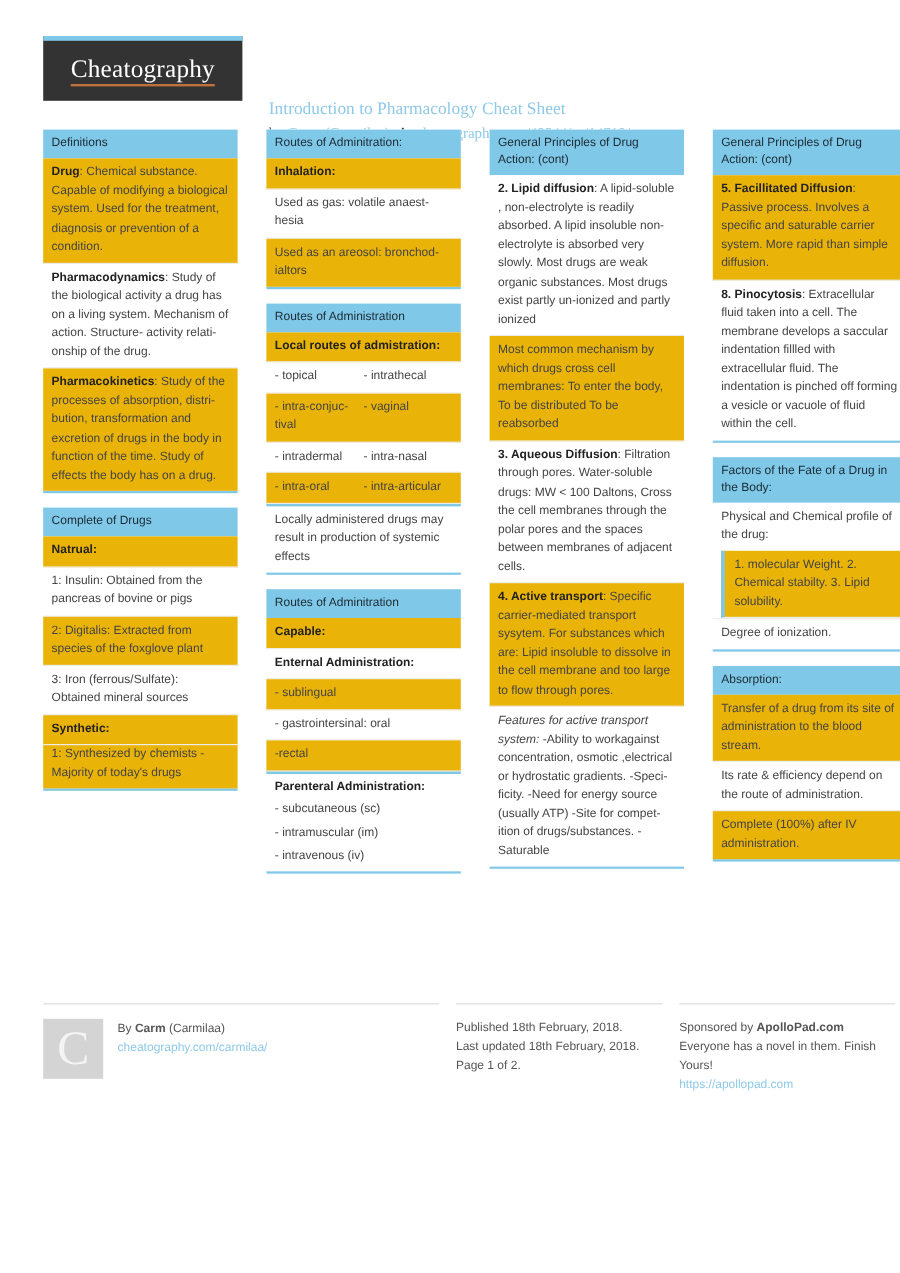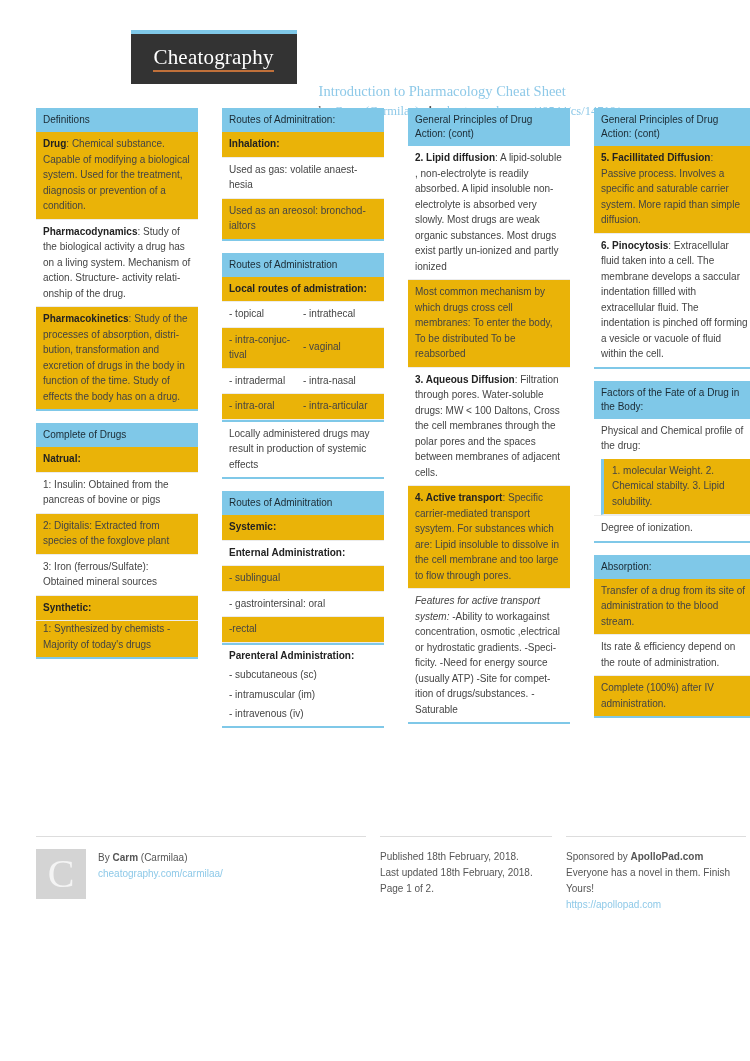--- a/index.html
+++ b/index.html
@@ -22,21 +22,20 @@
     position: relative;
   }
 
   
   .header {
     display: flex;
     align-items: flex-start;
     padding-top: 30px;
     height: 76px;
     box-sizing: border-box;
-    justify-content: center;
   }
   .logo-box {
     width: 166px;
     height: 54px;
     background: #333333;
     border-top: 4px solid #7fc8e8;
     box-sizing: border-box;
     display: flex;
     align-items: center;
     justify-content: center;
@@ -111,21 +110,20 @@
   .row i { font-style: italic; }
   .row.strong { color: #222222; font-weight: bold; }
   .row.nested {
     border-left: 3px solid #7fc8e8;
     margin: 0 0 0 7px;
     padding-left: 8px;
   }
   .row.tight { line-height: 15.5px; padding-top:3px; padding-bottom:4px;}
   .two-col {
     display: flex;
-    align-items: center;
   }
   .two-col .c1 { width: 50%; padding-right: 4px; box-sizing: border-box; }
   .two-col .c2 { width: 50%; }
 
   
   .footer {
     position: absolute;
     left: 36px;
     right: 36px;
     top: 836px;
@@ -223,21 +221,21 @@
         </div>
         <div class="row alt two-col">
           <span class="c1">- intra-oral</span>
           <span class="c2">- intra-art­icular</span>
         </div>
         <div class="row plain" style="border-top:2px solid #7fc8e8">Locally administered drugs may result in production of systemic effects</div>
       </div>
 
       <div class="card">
         <div class="card-title">Routes of Adminitration</div>
-        <div class="row alt strong">Systemic:</div>
+        <div class="row alt strong">Capable:</div>
         <div class="row plain strong">Enternal Administration:</div>
         <div class="row alt">- sublingual</div>
         <div class="row plain">- gastrointersinal: oral</div>
         <div class="row alt">-rectal</div>
         <div class="row plain strong tight" style="border-top:2px solid #7fc8e8;border-bottom:none">Parenteral Administration:</div>
         <div class="row plain tight" style="border-bottom:none;padding-top:0">- subcutaneous (sc)</div>
         <div class="row plain tight" style="border-bottom:none;padding-top:0">- intramuscular (im)</div>
         <div class="row plain tight" style="border-bottom:none;padding-top:0">- intravenous (iv)</div>
       </div>
 
@@ -251,21 +249,21 @@
         <div class="row plain"><b>3. Aqueous Diffusion</b><span>: Filtration through pores. Water-s­oluble drugs: MW &lt; 100 Daltons, Cross the cell membranes through the polar pores and the spaces between membranes of adjacent cells.</span></div>
         <div class="row alt"><b>4. Active transport</b><span>: Specific carrier-mediated transport sysytem. For substances which are: Lipid insoluble to dissolve in the cell membrane and too large to flow through pores.</span></div>
         <div class="row plain"><i>Features for active transport system:</i><span> -Ability to workagainst concentration, osmotic ,electrical or hydrostatic gradients. -Speci­ficity. -Need for energy source (usually ATP) -Site for compet­ition of drugs/s­ubstances. -Saturable</span></div>
       </div>
     </div>
 
     <div class="col">
       <div class="card">
         <div class="card-title">General Principles of Drug Action: (cont)</div>
         <div class="row alt"><b>5. Facillitated Diffusion</b><span>: Passive process. Involves a specific and saturable carrier system. More rapid than simple diffusion.</span></div>
-        <div class="row plain"><b>6. Pinocytosis</b><span>: Extracellular fluid taken into a cell. The membrane develops a saccular indentation fillled with extracellular fluid. The indentation is pinched off forming a vesicle or vacuole of fluid within the cell.</span></div>
+        <div class="row plain"><b>8. Pinocytosis</b><span>: Extracellular fluid taken into a cell. The membrane develops a saccular indentation fillled with extracellular fluid. The indentation is pinched off forming a vesicle or vacuole of fluid within the cell.</span></div>
       </div>
 
       <div class="card">
         <div class="card-title">Factors of the Fate of a Drug in the Body:</div>
         <div class="row plain" style="border-bottom:none">Physical and Chemical profile of the drug:</div>
         <div class="row alt nested">1. molecular Weight. 2. Chemical stabilty. 3. Lipid solubility.</div>
         <div class="row plain" style="border-top:1px solid #ececec">Degree of ionization.</div>
       </div>
 
       <div class="card">

